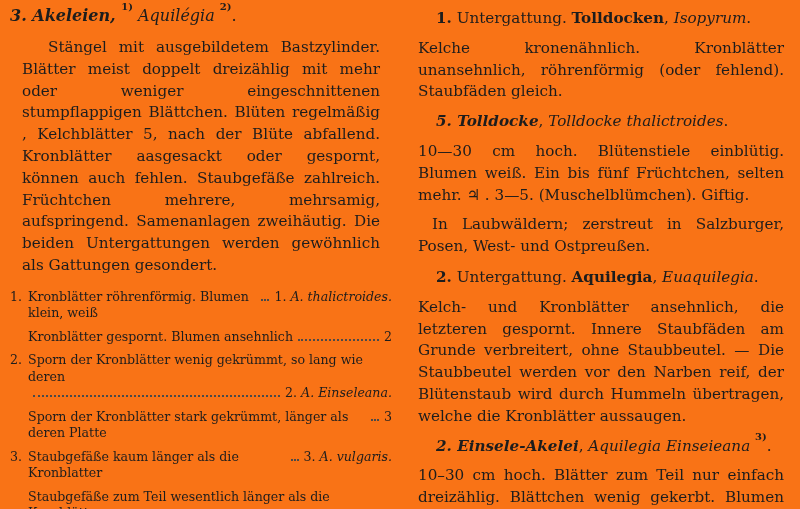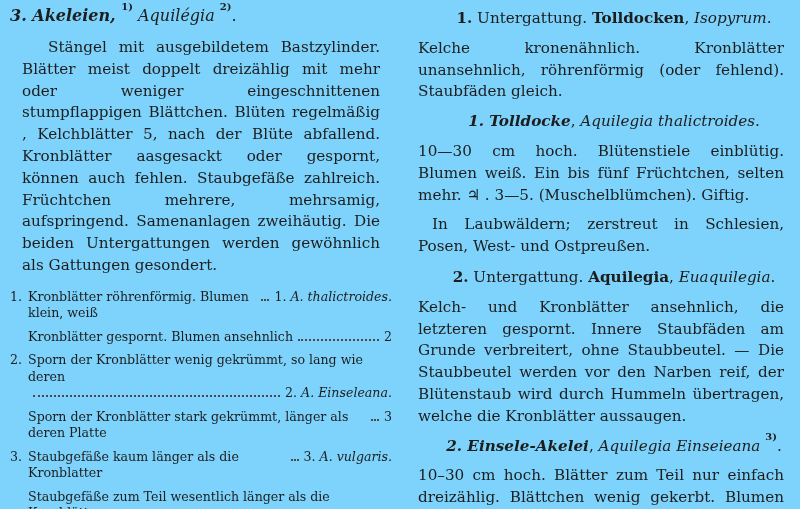--- a/index.html
+++ b/index.html
@@ -1,35 +1,35 @@
 <!DOCTYPE html>
 <html><head>
 <meta charset="utf-8">
 <style>
   html,body{margin:0;padding:0;background:#ffffff;}
   .page{
     width:800px;height:509px;box-sizing:border-box;
-    background:#7dd3fc;color:#1d1d1d;
+    background:#f97316;color:#1d1d1d;
     font-family:"DejaVu Serif","Liberation Serif","DejaVu Sans",serif;
     display:flex;overflow:hidden;
     padding:6px 8px 0 10px;
   }
   .col{box-sizing:border-box;}
   .col-left{width:392px;padding-right:10px;}
   .col-right{width:390px;padding-left:8px;}
   
   .bi{font-weight:bold;font-style:italic;}
   .it{font-style:italic;}
   .b{font-weight:bold;}
   sup.fnref{font-size:10px;line-height:0;position:relative;top:-0.45em;font-weight:bold;font-style:normal;}
   h3.genus{font-size:16px;margin:0 0 12px 0;font-weight:normal;}
   p.body{font-size:15.2px;line-height:21.8px;text-align:justify;margin:12px;}
   .indent-first{text-indent:26px;}
   .indent-small{text-indent:14px;}
-  .subheading{font-size:15.2px;line-height:21.8px;margin:2px 0 1px 0;text-indent:26px;text-align:center;}
+  .subheading{font-size:15.2px;line-height:21.8px;margin:2px 0 1px 0;text-indent:26px;}
   
   .key{font-size:12.6px;line-height:16.5px;margin-top:10px;}
   .key-row{display:flex;align-items:baseline;margin-top:7px;}
   .key-row.cont{margin-top:0;}
   .key-num{width:18px;flex:0 0 18px;}
   .key-row.hang .key-num{visibility:hidden;}
   .key-text{white-space:normal;}
   .leader{flex:1 1 8px;border-bottom:2px dotted #4a4a4a;margin:0 5px 3px 5px;min-width:8px;}
   .key-res{white-space:nowrap;}
   .key-row.end-right{justify-content:flex-end;}
@@ -103,25 +103,25 @@
     </div>
 
   </div>
 
   <div class="col col-right">
 
     <p class="subheading"><span class="b">1.</span><span> Untergattung. </span><span class="b">Tolldocken</span><span>, </span><span class="it">Isopyrum</span><span>.</span></p>
 
     <p class="body">Kelche kronenähnlich. Kronblätter unansehnlich, röhrenförmig (oder fehlend). Staubfäden gleich.</p>
 
-    <p class="subheading"><span class="bi">1. Tolldocke</span><span>, </span><span class="it">Aquilegia thalictroides</span><span>.</span></p>
+    <p class="subheading"><span class="bi">5. Tolldocke</span><span>, </span><span class="it">Tolldocke thalictroides</span><span>.</span></p>
 
     <p class="body">10—30 cm hoch. Blütenstiele einblütig. Blumen weiß. Ein bis fünf Früchtchen, selten mehr.  ♃ .  3—5. (Muschelblümchen). Giftig.</p>
 
-    <p class="body indent-small mt">In Laubwäldern; zerstreut in Schlesien, Posen, West- und Ostpreußen.</p>
+    <p class="body indent-small mt">In Laubwäldern; zerstreut in Salzburger, Posen, West- und Ostpreußen.</p>
 
     <p class="subheading" style="margin-top:9px;"><span class="b">2.</span><span> Untergattung. </span><span class="b">Aquilegia</span><span>, </span><span class="it">Euaquilegia</span><span>.</span></p>
 
     <p class="body">Kelch- und Kronblätter ansehnlich, die letzteren gespornt. Innere Staubfäden am Grunde verbreitert, ohne Staubbeutel. — Die Staubbeutel werden vor den Narben reif, der Blütenstaub wird durch Hummeln übertragen, welche die Kronblätter aussaugen.</p>
 
     <p class="subheading"><span class="bi">2. Einsele-Akelei</span><span>, </span><span class="it">Aquilegia Einseieana </span><sup class="fnref">3)</sup><span>.</span></p>
 
     <p class="body"><span>10–30 cm hoch. Blätter zum Teil nur einfach dreizählig. Blättchen wenig gekerbt. Blumen blau. Sporn der Kron­blätter gerade oder wenig gekrümmt, so lang wie die abgerundete Platte.  ♃ .  6—8.  (A. </span><span class="it">pyrenaica</span><span>  Koch, A. Bauhini).</span></p>
 
     <p class="body mt">In den Salzburger Alpen selten (Wimbachthal, 1600 m).</p>

